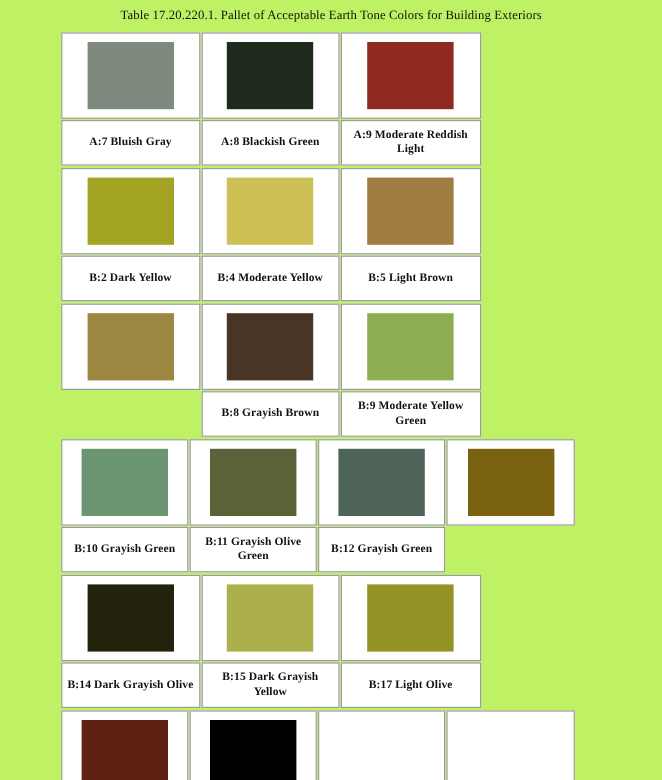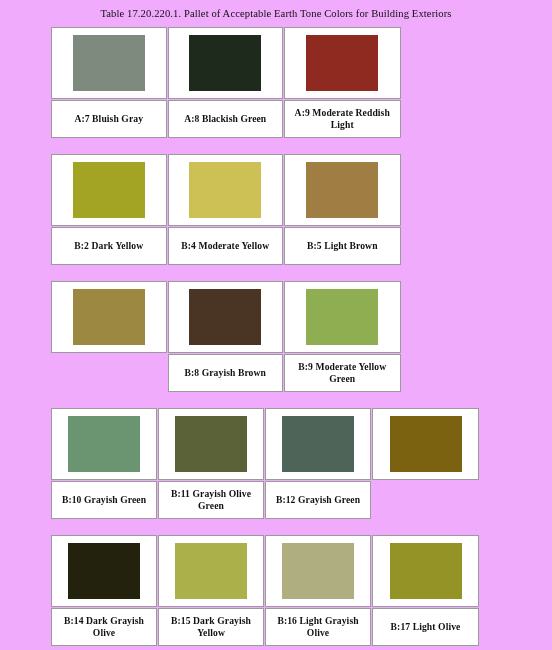--- a/index.html
+++ b/index.html
@@ -12,21 +12,21 @@
     background: #ffffff;
     font-family: "Liberation Serif", "DejaVu Serif", serif;
     color: #1a1a1a;
     overflow: hidden;
   }
 
   #page {
     position: relative;
     width: 552px;
     height: 650px;
-    background: #f0abfc;
+    background: #bef264;
   }
 
   
   #table-caption {
     position: absolute;
     top: 7px;
     left: 0;
     width: 552px;
     text-align: center;
     font-size: 10.6px;
@@ -40,21 +40,21 @@
   #palette-table {
     position: absolute;
     left: 51px;
     top: 27px;
     width: 466px;
   }
 
   .palette-row {
     display: flex;
     width: 428px;
-    margin-bottom: 16px;
+    margin-bottom: 2px;
   }
 
   .palette-cell {
     width: 116.5px;
     display: flex;
     flex-direction: column;
     box-sizing: border-box;
     padding-right: 1px;
   }
   .palette-cell:last-child {
@@ -224,28 +224,20 @@
         <div class="palette-cell">
           <div class="swatch-box">
             <div class="swatch" style="background-color: rgb(172, 176, 74);"></div>
           </div>
           <div class="label-box">
             <div class="swatch-label">B:15 Dark Grayish Yellow</div>
           </div>
         </div>
         <div class="palette-cell">
           <div class="swatch-box">
-            <div class="swatch" style="background-color: rgb(174, 174, 128);"></div>
-          </div>
-          <div class="label-box">
-            <div class="swatch-label">B:16 Light Grayish Olive</div>
-          </div>
-        </div>
-        <div class="palette-cell">
-          <div class="swatch-box">
             <div class="swatch" style="background-color: rgb(148, 148, 38);"></div>
           </div>
           <div class="label-box">
             <div class="swatch-label">B:17 Light Olive</div>
           </div>
         </div>
       </div>
       <div class="palette-row">
         <div class="palette-cell">
           <div class="swatch-box">

